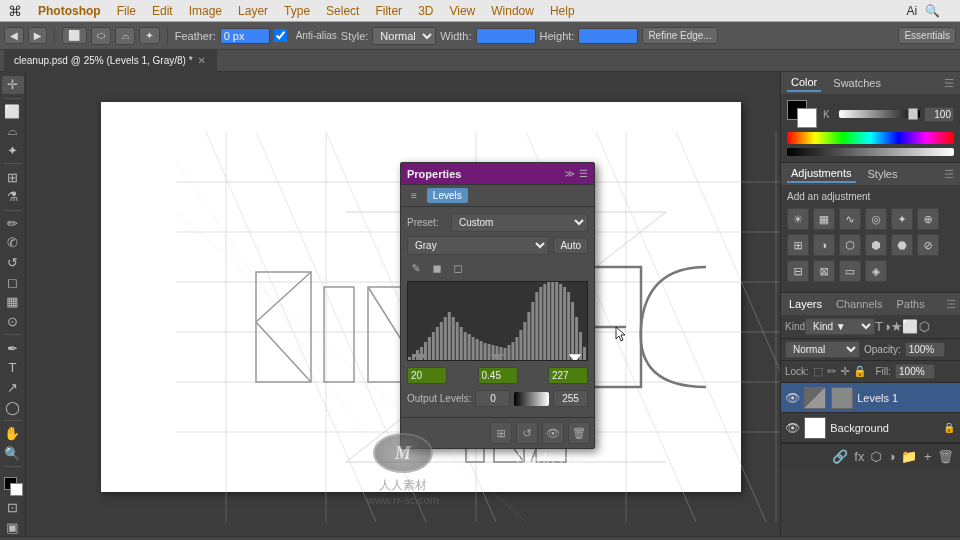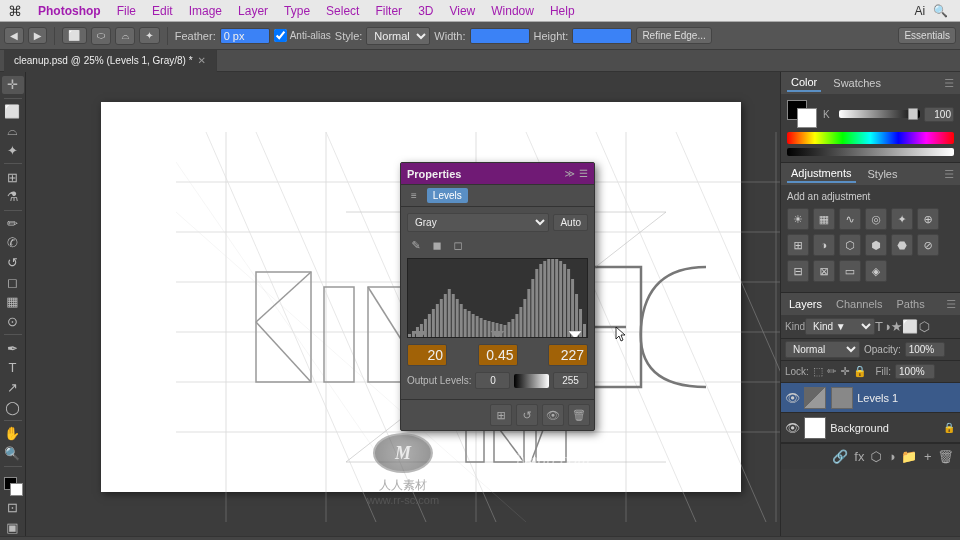--- a/index.html
+++ b/index.html
@@ -4,23 +4,23 @@
   <style>
     * { margin: 0; padding: 0; box-sizing: border-box; }
     body { width: 960px; height: 540px; overflow: hidden; font-family: 'Lucida Grande', Arial, sans-serif; font-size: 11px; background: #3c3c3c; color: #ddd; }
 
     
     #menubar {
       width: 960px; height: 22px; background: #e8e8e8; display: flex; align-items: center;
       border-bottom: 1px solid #aaa;
     }
     #menubar .apple-logo { width: 30px; text-align: center; font-size: 14px; color: #333; }
-    #menubar .menu-item { padding: 0 8px; font-size: 12px; color: #a21caf; cursor: pointer; height: 22px; line-height: 22px; }
+    #menubar .menu-item { padding: 0 8px; font-size: 12px; color: #a16207; cursor: pointer; height: 22px; line-height: 22px; }
     #menubar .app-name { font-weight: bold; }
-    #menubar .right-icons { margin-left: auto; display: flex; align-items: center; padding-right: 12px; gap: 8px; font-size: 12px; color: #333; }
+    #menubar .right-icons { margin-left: auto; display: flex; align-items: center; padding-right: 20px; gap: 8px; font-size: 12px; color: #333; }
 
     
     #toolbar {
       width: 960px; height: 28px; background: #555; display: flex; align-items: center;
       border-bottom: 1px solid #3a3a3a; padding: 0 4px; gap: 4px;
     }
     .toolbar-btn { background: #666; border: 1px solid #444; border-radius: 3px; color: #ddd; font-size: 10px; padding: 2px 5px; cursor: pointer; }
     .toolbar-sep { width: 1px; height: 18px; background: #444; margin: 0 3px; }
     .toolbar-label { color: #ccc; font-size: 11px; }
     .toolbar-input { background: #3b82f6; border: 1px solid #444; border-radius: 2px; color: #eee; font-size: 11px; width: 50px; padding: 1px 3px; }
@@ -134,21 +134,21 @@
     .prop-tabs { height: 22px; background: #4d4d4d; display: flex; align-items: center; padding: 0 4px; gap: 4px; border-bottom: 1px solid #333; }
     .prop-tab { font-size: 10px; color: #aaa; cursor: pointer; padding: 2px 6px; border-radius: 2px; }
     .prop-tab.active { background: #5a8fc4; color: white; }
     .prop-body { padding: 6px; }
     .prop-row { display: flex; align-items: center; gap: 4px; margin-bottom: 4px; }
     .prop-label { font-size: 10px; color: #bbb; width: 40px; }
     .prop-dropdown { flex: 1; background: #555; border: 1px solid #444; border-radius: 2px; color: #eee; font-size: 10px; padding: 2px 3px; }
     .prop-btn { background: #555; border: 1px solid #444; border-radius: 2px; color: #eee; font-size: 10px; padding: 2px 6px; cursor: pointer; }
     .histogram-container { width: 100%; height: 80px; background: #333; border: 1px solid #222; margin-bottom: 6px; position: relative; overflow: hidden; }
     .levels-inputs { display: flex; justify-content: space-between; gap: 2px; margin-bottom: 6px; }
-    .levels-input { width: 40px; background: #a16207; border: 1px solid #444; border-radius: 2px; color: #eee; font-size: 14px; padding: 2px 3px; text-align: right; }
+    .levels-input { width: 40px; background: #4d7c0f; border: 1px solid #444; border-radius: 2px; color: #eee; font-size: 10px; padding: 2px 3px; text-align: left; }
     .output-levels { display: flex; align-items: center; gap: 4px; margin-bottom: 4px; }
     .output-label { font-size: 10px; color: #bbb; }
     .output-gradient { flex: 1; height: 14px; background: linear-gradient(to right, black, white); border-radius: 2px; }
     .output-input { width: 35px; background: #555; border: 1px solid #444; border-radius: 2px; color: #eee; font-size: 10px; padding: 2px 3px; text-align: center; }
     .prop-tools { display: flex; gap: 3px; margin-bottom: 4px; }
     .prop-tool-btn { font-size: 11px; color: #aaa; cursor: pointer; width: 18px; height: 18px; display: flex; align-items: center; justify-content: center; }
     .prop-bottom { display: flex; gap: 4px; justify-content: flex-end; padding: 4px; border-top: 1px solid #333; }
     .prop-bottom-btn { width: 22px; height: 22px; background: #555; border: 1px solid #444; border-radius: 2px; display: flex; align-items: center; justify-content: center; font-size: 11px; color: #aaa; cursor: pointer; }
 
     
@@ -184,21 +184,21 @@
   <button class="toolbar-btn">◀</button>
   <button class="toolbar-btn">▶</button>
   <div class="toolbar-sep"></div>
   <button class="toolbar-btn">⬜</button>
   <button class="toolbar-btn">⬭</button>
   <button class="toolbar-btn">⌓</button>
   <button class="toolbar-btn">✦</button>
   <div class="toolbar-sep"></div>
   <span class="toolbar-label">Feather:</span>
   <input class="toolbar-input" value="0 px" style="">
-  <label style="display:flex;align-items:center;gap:3px;color:#ccc;font-size:10px;">
+  <label style="display:flex;align-items:center;gap:9px;color:#ccc;font-size:10px;">
     <input type="checkbox" checked="" style="margin: 0px;">
     <span>Anti-alias</span>
   </label>
   <span class="toolbar-label">Style:</span>
   <select class="toolbar-dropdown">
     <option>Normal</option>
   </select>
   <span class="toolbar-label">Width:</span>
   <input class="toolbar-input" value="" style="width: 60px;">
   <span class="toolbar-label">Height:</span>
@@ -327,20 +327,26 @@
           <span class="panel-icon">≫</span>
           <span class="panel-icon">☰</span>
         </div>
       </div>
       <div class="prop-tabs">
         <span class="prop-tab">≡</span>
         <span class="prop-tab active">Levels</span>
       </div>
       <div class="prop-body">
 
+        <div class="prop-row">
+          <span class="prop-label">Preset:</span>
+          <select class="prop-dropdown">
+            <option>Custom</option>
+          </select>
+        </div>
 
         <div class="prop-row">
           <select class="prop-dropdown" style="flex:1;">
             <option>Gray</option>
           </select>
           <button class="prop-btn">Auto</button>
         </div>
 
         <div class="prop-tools">
           <span class="prop-tool-btn">✎</span>

